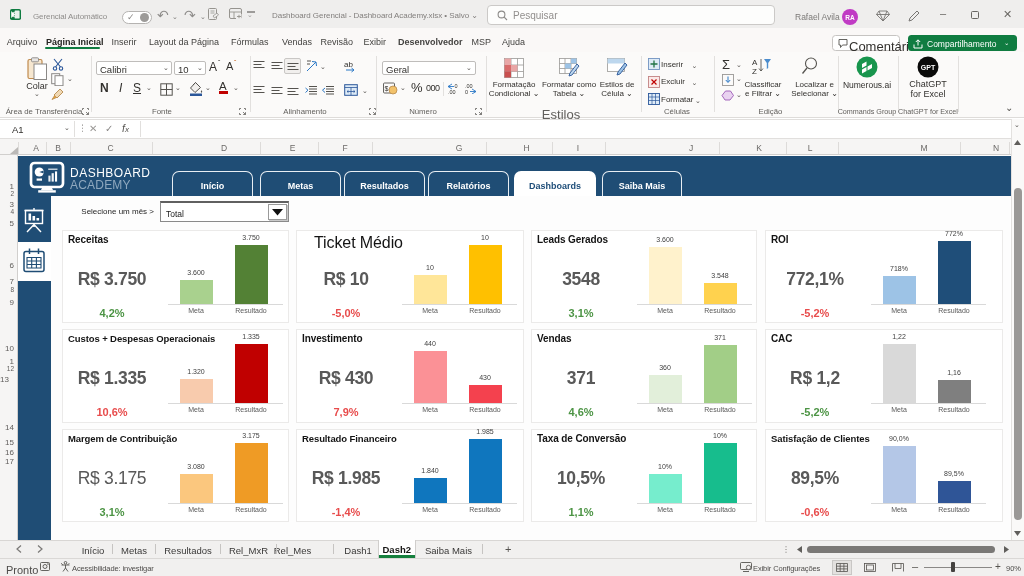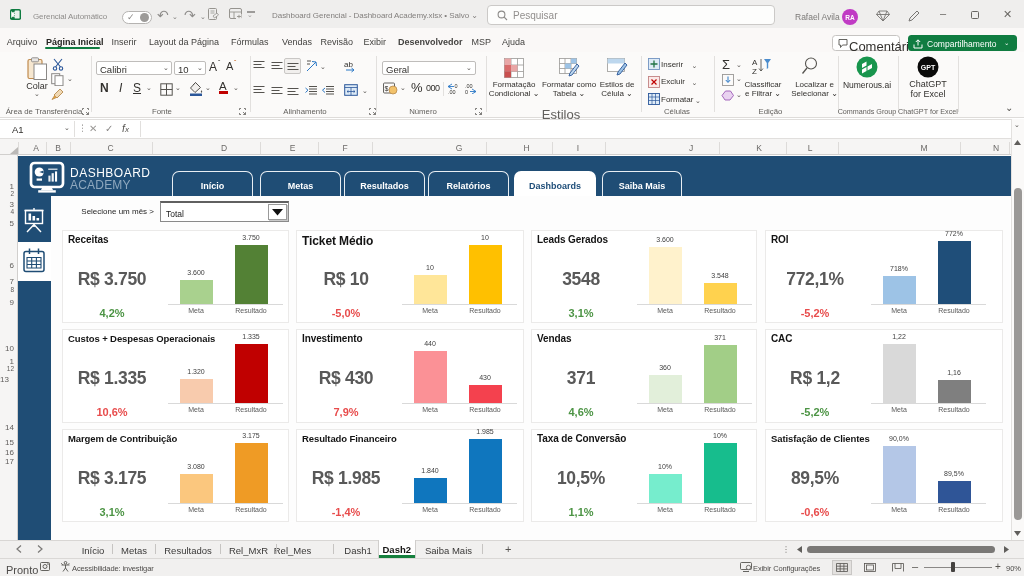--- a/index.html
+++ b/index.html
@@ -438,21 +438,21 @@
 <div class="a ctr" style="left:63px;top:268.5px;width:98px;font-size:17.5px;font-weight:bold;color:#595959;letter-spacing:-0.3px;white-space:nowrap">R$ 3.750</div>
 <div class="a ctr" style="left:63px;top:307px;width:98px;font-size:11px;font-weight:bold;color:#4C9444">4,2%</div>
 <div class="a" style="left:168px;top:303.5px;width:115px;height:1px;background:#D9D9D9"></div>
 <div class="a" style="left:179.5px;top:279.5px;width:33px;height:24px;background:#A9D18E"></div>
 <div class="a" style="left:235px;top:244.5px;width:32.5px;height:59px;background:#538135"></div>
 <div class="a ctr" style="left:166px;top:268.5px;width:60px;font-size:7px;color:#404040">3.600</div>
 <div class="a ctr" style="left:221px;top:233.5px;width:60px;font-size:7px;color:#404040">3.750</div>
 <div class="a ctr" style="left:166px;top:307.0px;width:60px;font-size:7px;color:#595959">Meta</div>
 <div class="a ctr" style="left:221px;top:307.0px;width:60px;font-size:7px;color:#595959">Resultado</div>
 <div class="a" style="left:296px;top:230px;width:228px;height:93px;background:#fff;border:1px solid #EBEAE9"></div>
-<div class="a" style="left:302px;top:234px;font-size:12px;letter-spacing:-0.1px;font-weight:bold;color:#141414;white-space:nowrap">Ticket Médio</div>
+<div class="a" style="left:314px;top:234px;font-size:16px;letter-spacing:-0.1px;font-weight:normal;color:#141414;white-space:nowrap">Ticket Médio</div>
 <div class="a ctr" style="left:297px;top:268.5px;width:98px;font-size:17.5px;font-weight:bold;color:#595959;letter-spacing:-0.3px;white-space:nowrap">R$ 10</div>
 <div class="a ctr" style="left:297px;top:307px;width:98px;font-size:11px;font-weight:bold;color:#E84C4C">-5,0%</div>
 <div class="a" style="left:402px;top:303.5px;width:115px;height:1px;background:#D9D9D9"></div>
 <div class="a" style="left:413.5px;top:274.5px;width:33px;height:29px;background:#FFE699"></div>
 <div class="a" style="left:469px;top:244.5px;width:32.5px;height:59px;background:#FFC000"></div>
 <div class="a ctr" style="left:400px;top:263.5px;width:60px;font-size:7px;color:#404040">10</div>
 <div class="a ctr" style="left:455px;top:233.5px;width:60px;font-size:7px;color:#404040">10</div>
 <div class="a ctr" style="left:400px;top:307.0px;width:60px;font-size:7px;color:#595959">Meta</div>
 <div class="a ctr" style="left:455px;top:307.0px;width:60px;font-size:7px;color:#595959">Resultado</div>
 <div class="a" style="left:531px;top:230px;width:226px;height:93px;background:#fff;border:1px solid #EBEAE9"></div>
@@ -516,21 +516,21 @@
 <div class="a ctr" style="left:766px;top:406px;width:98px;font-size:11px;font-weight:bold;color:#4C9444">-5,2%</div>
 <div class="a" style="left:871px;top:402.5px;width:115px;height:1px;background:#D9D9D9"></div>
 <div class="a" style="left:882.5px;top:343.5px;width:33px;height:59px;background:#D9D9D9"></div>
 <div class="a" style="left:938px;top:379.5px;width:32.5px;height:23px;background:#7F7F7F"></div>
 <div class="a ctr" style="left:869px;top:332.5px;width:60px;font-size:7px;color:#404040">1,22</div>
 <div class="a ctr" style="left:924px;top:368.5px;width:60px;font-size:7px;color:#404040">1,16</div>
 <div class="a ctr" style="left:869px;top:406.0px;width:60px;font-size:7px;color:#595959">Meta</div>
 <div class="a ctr" style="left:924px;top:406.0px;width:60px;font-size:7px;color:#595959">Resultado</div>
 <div class="a" style="left:62px;top:429px;width:227px;height:92.5px;background:#fff;border:1px solid #EBEAE9"></div>
 <div class="a" style="left:68px;top:433px;font-size:9.5px;letter-spacing:-0.1px;font-weight:bold;color:#141414;white-space:nowrap">Margem de Contribuição</div>
-<div class="a ctr" style="left:63px;top:467.5px;width:98px;font-size:17.5px;font-weight:bold;color:#595959;letter-spacing:-0.3px;white-space:nowrap">R$ 3.175</div>
+<div class="a ctr" style="left:63px;top:467.5px;width:98px;font-size:17.5px;font-weight:normal;color:#595959;letter-spacing:-0.3px;white-space:nowrap">R$ 3.175</div>
 <div class="a ctr" style="left:63px;top:506px;width:98px;font-size:11px;font-weight:bold;color:#4C9444">3,1%</div>
 <div class="a" style="left:168px;top:502.5px;width:115px;height:1px;background:#D9D9D9"></div>
 <div class="a" style="left:179.5px;top:473.5px;width:33px;height:29px;background:#FBC77E"></div>
 <div class="a" style="left:235px;top:442.5px;width:32.5px;height:60px;background:#EF9B25"></div>
 <div class="a ctr" style="left:166px;top:462.5px;width:60px;font-size:7px;color:#404040">3.080</div>
 <div class="a ctr" style="left:221px;top:431.5px;width:60px;font-size:7px;color:#404040">3.175</div>
 <div class="a ctr" style="left:166px;top:506.0px;width:60px;font-size:7px;color:#595959">Meta</div>
 <div class="a ctr" style="left:221px;top:506.0px;width:60px;font-size:7px;color:#595959">Resultado</div>
 <div class="a" style="left:296px;top:429px;width:228px;height:92.5px;background:#fff;border:1px solid #EBEAE9"></div>
 <div class="a" style="left:302px;top:433px;font-size:9.5px;letter-spacing:-0.1px;font-weight:bold;color:#141414;white-space:nowrap">Resultado Financeiro</div>

